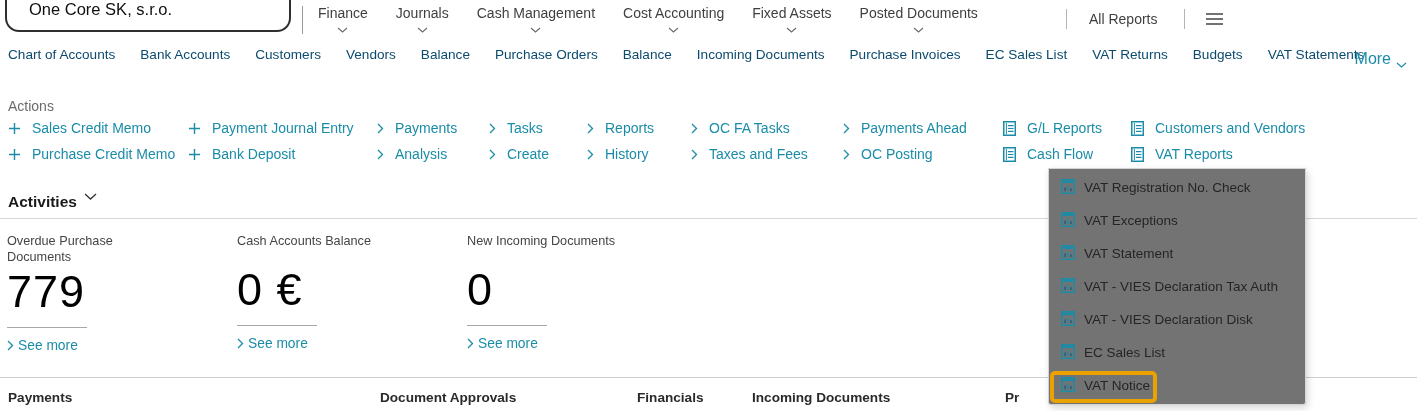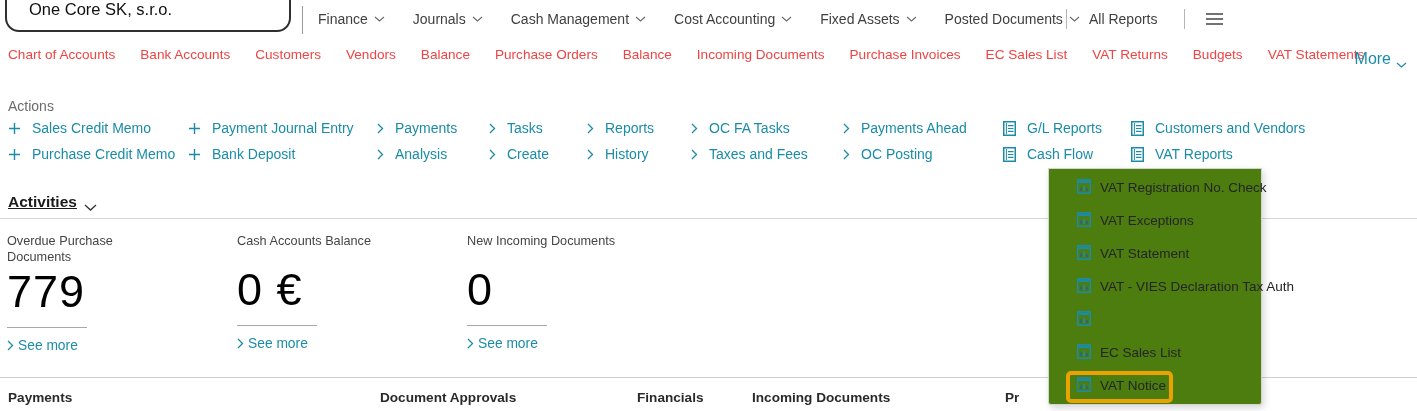--- a/index.html
+++ b/index.html
@@ -7,67 +7,67 @@
          font-family:"Liberation Sans","DejaVu Sans",sans-serif;}
   button{background:none;border:none;padding:0;font:inherit;color:inherit;cursor:pointer;}
 
   
   .topbar{position:absolute;left:0;top:0;width:100%;height:38px;}
   .company-badge{position:absolute;left:5px;top:-14px;width:286px;height:46px;border:2px solid #2f2f2f;
       border-radius:14px;background:#fff;display:flex;align-items:center;padding-left:22px;
       font-size:16.5px;color:#101010;box-sizing:border-box;z-index:2;}
   .badge-rule{position:absolute;left:302px;top:6px;width:1px;height:28px;background:#9a9a9a;}
   .menus{position:absolute;left:318px;top:0;height:38px;display:flex;align-items:center;gap:28px;}
-  .menu-item{display:flex;align-items:center;gap:6px;font-size:14px;color:#3f3f3f;white-space:nowrap;}
+  .menu-item{display:flex;align-items:center;gap:6px;font-size:14px;color:#3f3f3f;white-space:nowrap;flex-direction:column;}
   .vsep{position:absolute;top:9px;width:1px;height:20px;background:#b5b5b5;}
   .vsep.s1{left:1066px;} .vsep.s2{left:1184px;}
   .all-reports{position:absolute;left:1089px;top:0;height:38px;display:flex;align-items:center;
       font-size:14px;color:#3f3f3f;}
   .hamburger{position:absolute;left:1206px;top:0;height:38px;display:flex;align-items:center;}
 
   
   .navrow{position:absolute;left:8px;right:8px;top:40px;height:28px;display:flex;align-items:center;
       gap:25px;font-size:13.6px;color:#1a8ca8;}
-  .nav-item{white-space:nowrap;color:#ef4444;}
+  .nav-item{white-space:nowrap;color:#0c4a6e;}
   .nav-more{margin-left:auto;display:flex;align-items:flex-end;gap:5px;color:#1a8ca8;white-space:nowrap;}
 
   
   .actions-title{position:absolute;left:8px;top:98px;font-size:14px;color:#6b6b6b;}
   .actions-grid{position:absolute;left:8px;top:120px;display:grid;
       grid-template-columns:180px 189px 112px 98px 104px 152px 160px 128px auto;row-gap:10px;}
   .action-item{display:flex;align-items:center;gap:11px;font-size:14px;color:#1a8ca8;white-space:nowrap;}
   .action-item .ic{display:none;align-items:center;}
   .action-item.it-plus .icon-plus{display:inline-flex;}
   .action-item.it-chevron .icon-chevron{display:inline-flex;}
   .action-item.it-report .icon-report{display:inline-flex;}
 
   
-  .activities-hd{position:absolute;left:8px;top:193px;display:flex;align-items:flex-end;gap:7px;
-      font-size:15.5px;font-weight:bold;color:#1a1a1a;text-decoration:underline;}
+  .activities-hd{position:absolute;left:8px;top:193px;display:flex;align-items:flex-start;gap:7px;
+      font-size:15.5px;font-weight:bold;color:#1a1a1a;}
   .act-divider{position:absolute;left:0;right:0;top:218px;height:1px;background:#d6d6d6;}
   .tiles{position:absolute;left:7px;top:234px;display:flex;}
   .tile{width:230px;}
   .tile-caption{font-size:12.7px;color:#454545;line-height:1.25;max-width:155px;min-height:30px;}
   .tile-value{font-size:45px;font-weight:300;color:#000000;line-height:1;margin-top:3px;letter-spacing:1px;}
   .tile-rule{width:80px;height:1px;background:#a8a8a8;margin-top:13px;}
   .see-more{margin-top:10px;display:flex;align-items:center;gap:4px;color:#1a8ca8;font-size:13.8px;}
 
   
   .bottom-divider{position:absolute;left:0;right:0;top:377px;height:1px;background:#cfcfcf;}
   .section-label{position:absolute;top:390px;font-size:13.6px;font-weight:bold;color:#2a2a2a;white-space:nowrap;}
   .sections .section-label:nth-of-type(1){left:8px;}
   .sections .section-label:nth-of-type(2){left:380px;}
   .sections .section-label:nth-of-type(3){left:637px;}
   .sections .section-label:nth-of-type(4){left:752px;}
   .sections .section-label:nth-of-type(5){left:1005px;}
 
   
-  .dropdown{position:absolute;left:1048px;top:168px;width:214px;background:#4d7c0f;
+  .dropdown{position:absolute;left:1048px;top:168px;width:258px;background:#737373;
       border:1px solid #d4d4d4;border-radius:0 0 3px 3px;box-shadow:2px 3px 7px rgba(0,0,0,.16);
-      z-index:10;padding:2px 16px;box-sizing:border-box;}
+      z-index:10;padding:2px 0;box-sizing:border-box;}
   .dd-item{height:33px;display:flex;align-items:center;gap:9px;padding:0 12px;
       font-size:13.5px;color:#252525;white-space:nowrap;}
   .dd-item.it-highlighted{position:relative;}
   .dd-item.it-highlighted::after{content:"";position:absolute;left:1px;top:2px;width:99px;height:24px;
       border:4px solid #e9a202;border-radius:5px;pointer-events:none;}
 </style>
 </head>
 <body>
 
 <div class="stage">
@@ -516,20 +516,21 @@
       <button class="dd-item it-normal">
         <span class="dd-ic">
           <svg width="14" height="15" viewBox="0 0 14 15">
             <rect x="0.75" y="0.75" width="12.5" height="13.5" fill="none" stroke="#1a8ca8" stroke-width="1.5"></rect>
             <rect x="1.6" y="1.6" width="10.8" height="2.5" fill="#1a8ca8"></rect>
             <rect x="3.2" y="8.4" width="1.8" height="3.7" fill="#35607a"></rect>
             <rect x="6.1" y="6.7" width="1.8" height="5.4" fill="#1a8ca8"></rect>
             <rect x="9" y="9.2" width="1.8" height="2.9" fill="#35607a"></rect>
           </svg>
         </span>
+        <span class="dd-label">VAT - VIES Declaration Disk</span>
       </button>
 
       <button class="dd-item it-normal">
         <span class="dd-ic">
           <svg width="14" height="15" viewBox="0 0 14 15">
             <rect x="0.75" y="0.75" width="12.5" height="13.5" fill="none" stroke="#1a8ca8" stroke-width="1.5"></rect>
             <rect x="1.6" y="1.6" width="10.8" height="2.5" fill="#1a8ca8"></rect>
             <rect x="3.2" y="8.4" width="1.8" height="3.7" fill="#35607a"></rect>
             <rect x="6.1" y="6.7" width="1.8" height="5.4" fill="#1a8ca8"></rect>
             <rect x="9" y="9.2" width="1.8" height="2.9" fill="#35607a"></rect>

